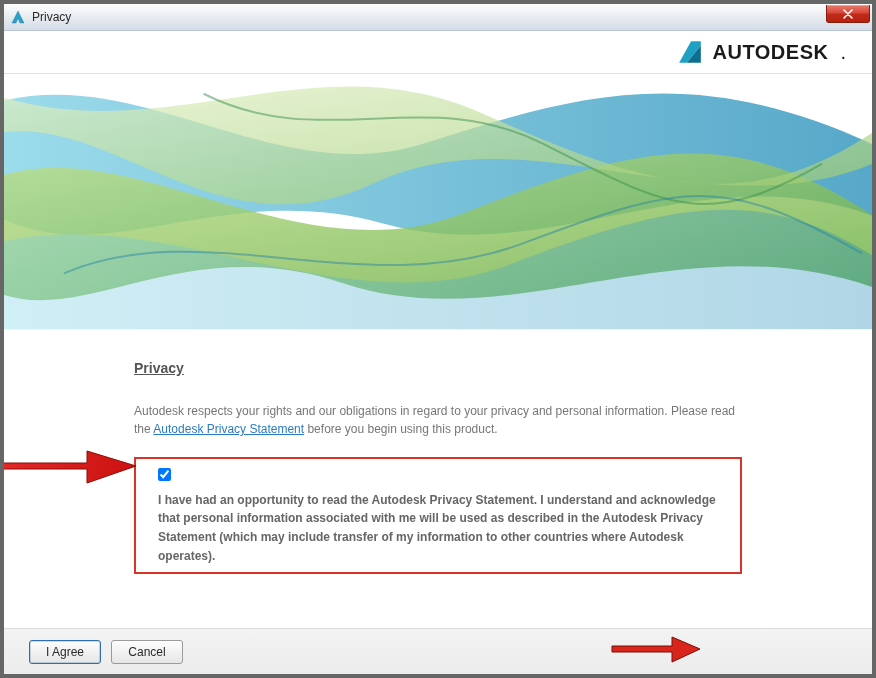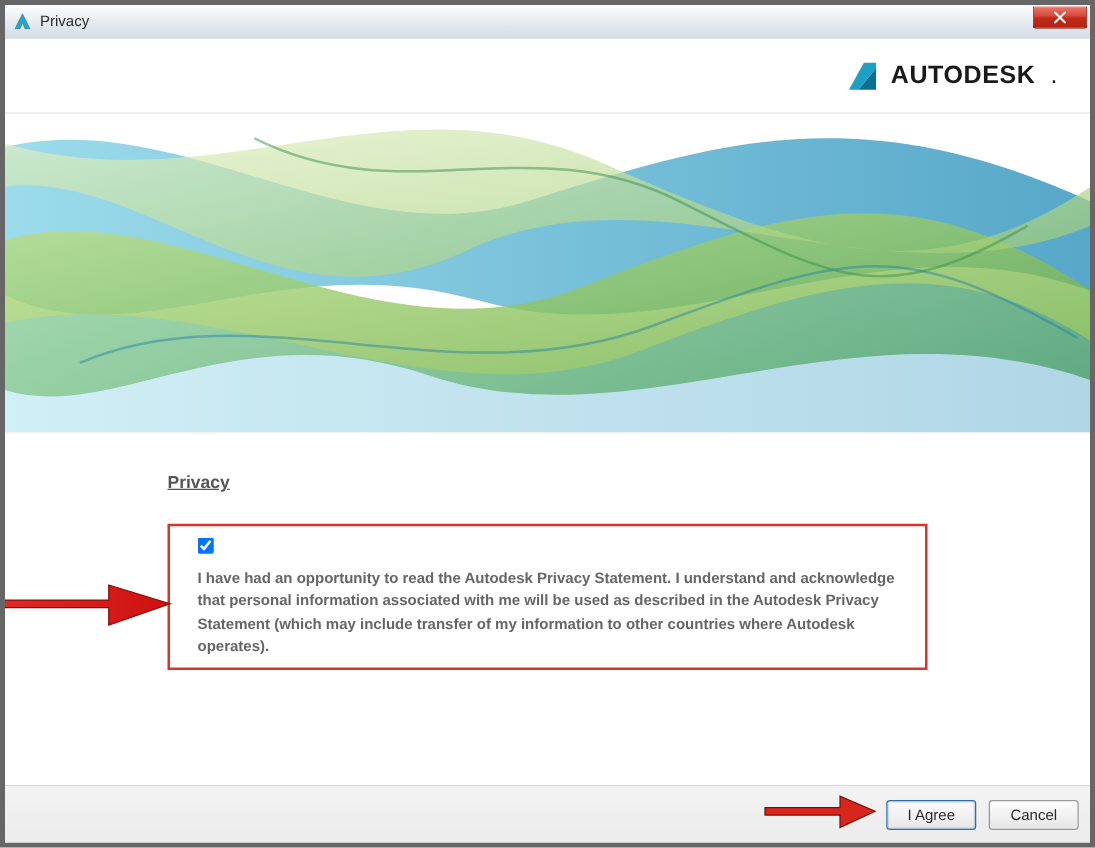--- a/index.html
+++ b/index.html
@@ -43,21 +43,21 @@
     }
     .titlebar .close-btn svg { width: 10px; height: 10px; }
     
     .content-frame {
       position: absolute;
       top: 27px; left: 0; right: 0; bottom: 0;
       background: #fff;
     }
     
     .brand-header {
-      height: 60px;
+      height: 43px;
       display: flex;
       align-items: center;
       justify-content: flex-end;
       padding: 0 26px;
       border-bottom: 1px solid #e0e0e0;
       background: #fff;
     }
     .brand-header .brand {
       display: flex; align-items: center; gap: 10px;
     }
@@ -113,22 +113,21 @@
 
     
     .footer-bar {
       position: absolute;
       left: 0; right: 0; bottom: 0;
       height: 46px;
       background: linear-gradient(to bottom, #f3f3f3, #ececec);
       border-top: 1px solid #dcdcdc;
       display: flex;
       align-items: center;
-      justify-content: flex-end;
-      padding: 0 9px;
+      padding: 0 25px;
       gap: 10px;
     }
     .btn {
       min-width: 72px;
       height: 24px;
       font-size: 12px;
       padding: 0 12px;
       background: linear-gradient(to bottom, #fdfdfd, #e6e6e6);
       border: 1px solid #9a9a9a;
       border-radius: 3px;
@@ -197,20 +196,23 @@
       <path d="M-40 120 C 100 30, 280 210, 460 140 S 740 40, 910 170 L 910 230 C 700 130, 520 270, 340 210 S 60 280, -40 200 Z" fill="url(#g1)" opacity="0.8"></path>
       <path d="M-40 10 C 150 90, 300 -40, 480 40 S 760 150, 910 30 L 910 70 C 730 180, 540 30, 370 110 S 90 10, -40 70 Z" fill="url(#g3)" opacity="0.7"></path>
       <path d="M-40 180 C 140 110, 330 260, 510 190 S 780 110, 910 210 L 910 256 L -40 256 Z" fill="url(#g2)" opacity="0.35"></path>
       <path d="M200 20 C 320 80, 420 10, 540 70 S 700 160, 820 90" fill="none" stroke="#3a8f4a" stroke-width="2" opacity="0.5"></path>
       <path d="M60 200 C 200 140, 360 230, 520 170 S 720 100, 860 180" fill="none" stroke="#1f7fa6" stroke-width="2" opacity="0.45"></path>
     </svg>
   </div>
 
   <div class="body-area">
     <div class="section-title">Privacy</div>
+    <p class="intro-text">
+      <span>Autodesk respects your rights and our obligations in regard to your privacy and personal information. Please read the </span><a href="#">Autodesk Privacy Statement</a><span> before you begin using this product.</span>
+    </p>
 
     <div class="consent-block">
       <input type="checkbox" checked="" style="">
       <div class="consent-text">I have had an opportunity to read the Autodesk Privacy Statement. I understand and acknowledge that personal information associated with me will be used as described in the Autodesk Privacy Statement (which may include transfer of my information to other countries where Autodesk operates).</div>
     </div>
 
     <svg class="arrow" style="left:-82px; top:103px;" width="220" height="70" viewBox="0 0 220 70">
       <defs>
         <linearGradient id="ar1" x1="0" y1="0" x2="1" y2="0">
           <stop offset="0%" stop-color="#e33"></stop>

